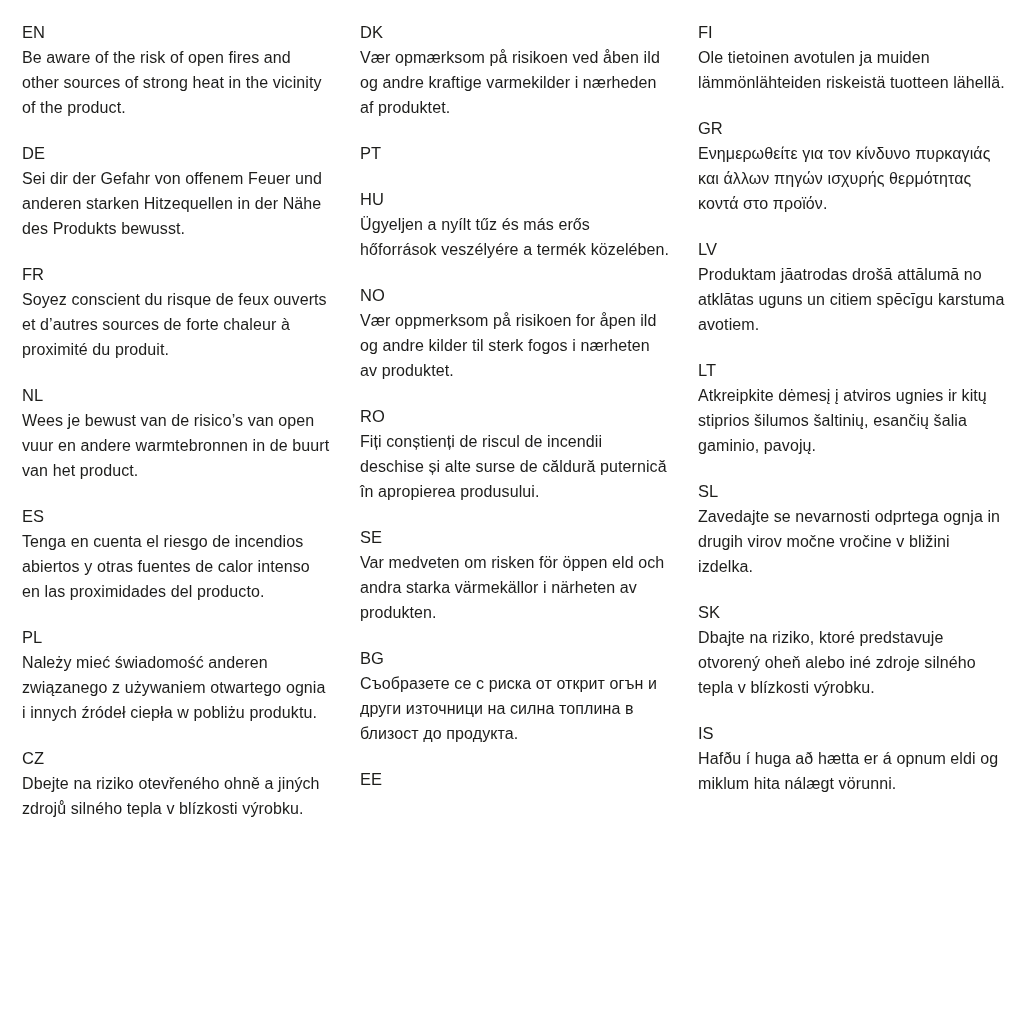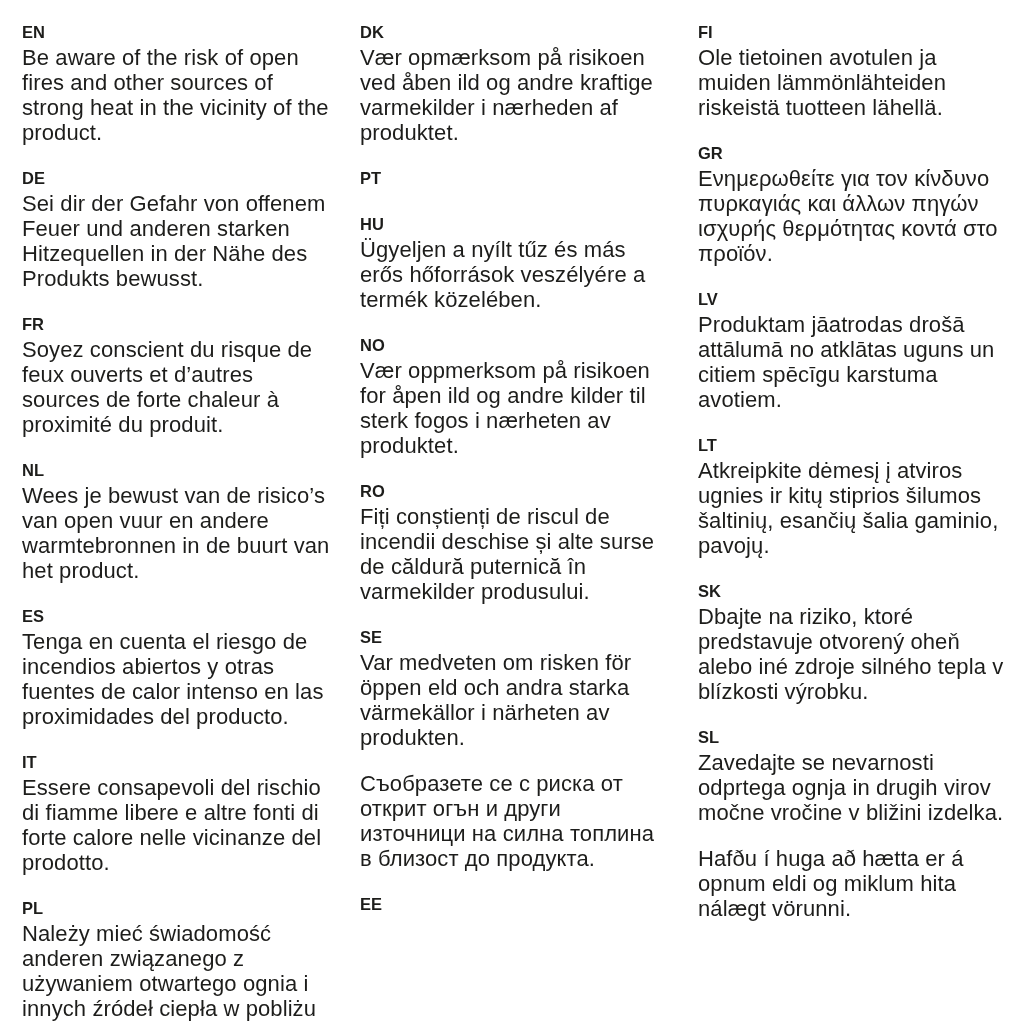--- a/index.html
+++ b/index.html
@@ -22,27 +22,27 @@
     width: 1024px;
   }
   .col {
     flex: 1 1 0;
     min-width: 0;
   }
   .entry {
     margin-bottom: 21px;
   }
   .lang-code {
-    font-weight: bold;
+    font-weight: normal;
     font-size: 16.5px;
     line-height: 25px;
     margin: 0;
   }
   .warning-text {
-    font-size: 22px;
+    font-size: 16px;
     line-height: 25px;
     margin: 0;
     letter-spacing: 0.1px;
   }
 </style>
 </head>
 <body>
 
 <div class="page">
 
@@ -61,24 +61,20 @@
     </div>
     <div class="entry">
       <p class="lang-code">NL</p>
       <p class="warning-text">Wees je bewust van de risico’s van open vuur en andere warmtebronnen in de buurt van het product.</p>
     </div>
     <div class="entry">
       <p class="lang-code">ES</p>
       <p class="warning-text">Tenga en cuenta el riesgo de incendios abiertos y otras fuentes de calor intenso en las proximidades del producto.</p>
     </div>
     <div class="entry">
-      <p class="lang-code">IT</p>
-      <p class="warning-text">Essere consapevoli del rischio di fiamme libere e altre fonti di forte calore nelle vicinanze del prodotto.</p>
-    </div>
-    <div class="entry">
       <p class="lang-code">PL</p>
       <p class="warning-text">Należy mieć świadomość anderen związanego z używaniem otwartego ognia i innych źródeł ciepła w pobliżu produktu.</p>
     </div>
     <div class="entry">
       <p class="lang-code">CZ</p>
       <p class="warning-text">Dbejte na riziko otevřeného ohně a jiných zdrojů silného tepla v blízkosti výrobku.</p>
     </div>
   </div>
 
   <div class="col">
@@ -92,27 +88,28 @@
     <div class="entry">
       <p class="lang-code">HU</p>
       <p class="warning-text">Ügyeljen a nyílt tűz és más erős hőforrások veszélyére a termék közelében.</p>
     </div>
     <div class="entry">
       <p class="lang-code">NO</p>
       <p class="warning-text">Vær oppmerksom på risikoen for åpen ild og andre kilder til sterk fogos i nærheten av produktet.</p>
     </div>
     <div class="entry">
       <p class="lang-code">RO</p>
-      <p class="warning-text">Fiți conștienți de riscul de incendii deschise și alte surse de căldură puternică în varmekilder produsului.</p>
+      <p class="warning-text">Fiți conștienți de riscul de incendii deschise și alte surse de căldură puternică în apropierea produsului.</p>
     </div>
     <div class="entry">
       <p class="lang-code">SE</p>
       <p class="warning-text">Var medveten om risken för öppen eld och andra starka värmekällor i närheten av produkten.</p>
     </div>
     <div class="entry">
+      <p class="lang-code">BG</p>
       <p class="warning-text">Съобразете се с риска от открит огън и други източници на силна топлина в близост до продукта.</p>
     </div>
     <div class="entry">
       <p class="lang-code">EE</p>
     </div>
   </div>
 
   <div class="col">
     <div class="entry">
       <p class="lang-code">FI</p>
@@ -124,25 +121,26 @@
     </div>
     <div class="entry">
       <p class="lang-code">LV</p>
       <p class="warning-text">Produktam jāatrodas drošā attālumā no atklātas uguns un citiem spēcīgu karstuma avotiem.</p>
     </div>
     <div class="entry">
       <p class="lang-code">LT</p>
       <p class="warning-text">Atkreipkite dėmesį į atviros ugnies ir kitų stiprios šilumos šaltinių, esančių šalia gaminio, pavojų.</p>
     </div>
     <div class="entry">
+      <p class="lang-code">SL</p>
+      <p class="warning-text">Zavedajte se nevarnosti odprtega ognja in drugih virov močne vročine v bližini izdelka.</p>
+    </div>
+    <div class="entry">
       <p class="lang-code">SK</p>
       <p class="warning-text">Dbajte na riziko, ktoré predstavuje otvorený oheň alebo iné zdroje silného tepla v blízkosti výrobku.</p>
     </div>
     <div class="entry">
-      <p class="lang-code">SL</p>
-      <p class="warning-text">Zavedajte se nevarnosti odprtega ognja in drugih virov močne vročine v bližini izdelka.</p>
-    </div>
-    <div class="entry">
+      <p class="lang-code">IS</p>
       <p class="warning-text">Hafðu í huga að hætta er á opnum eldi og miklum hita nálægt vörunni.</p>
     </div>
   </div>
 
 </div>
 
 </body></html>

